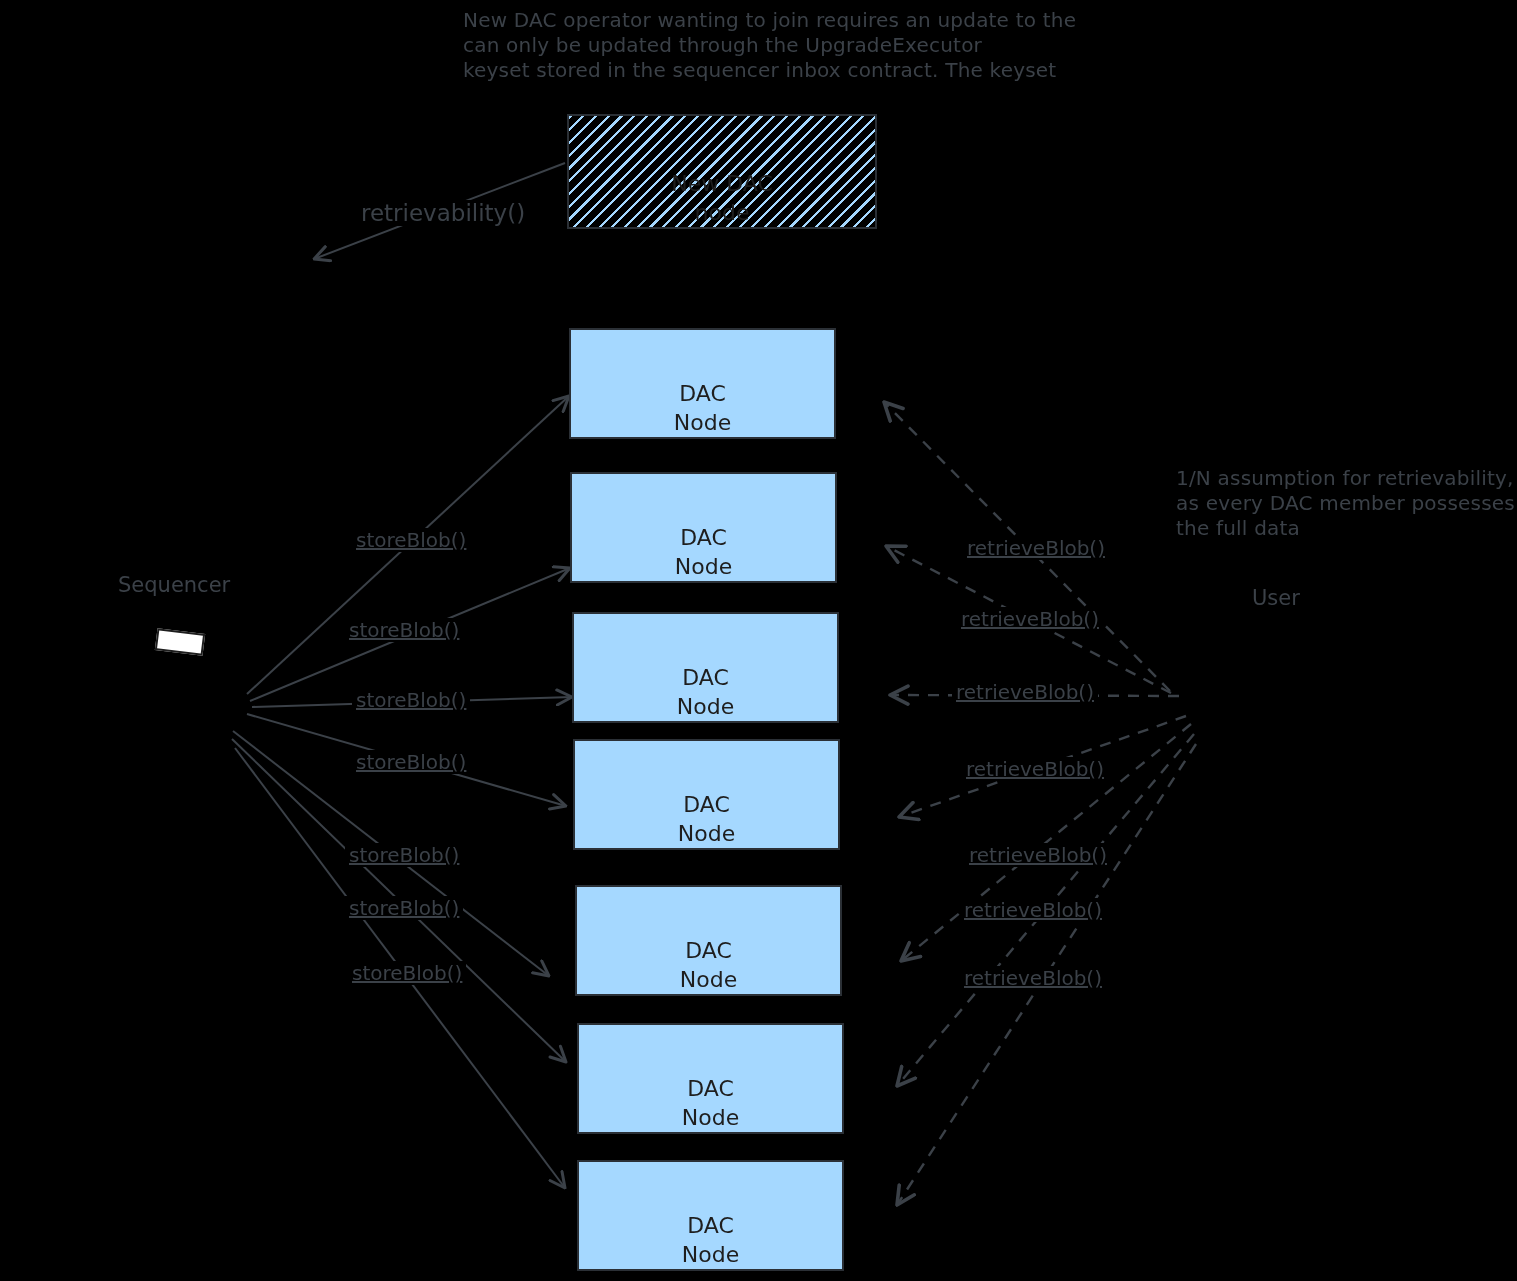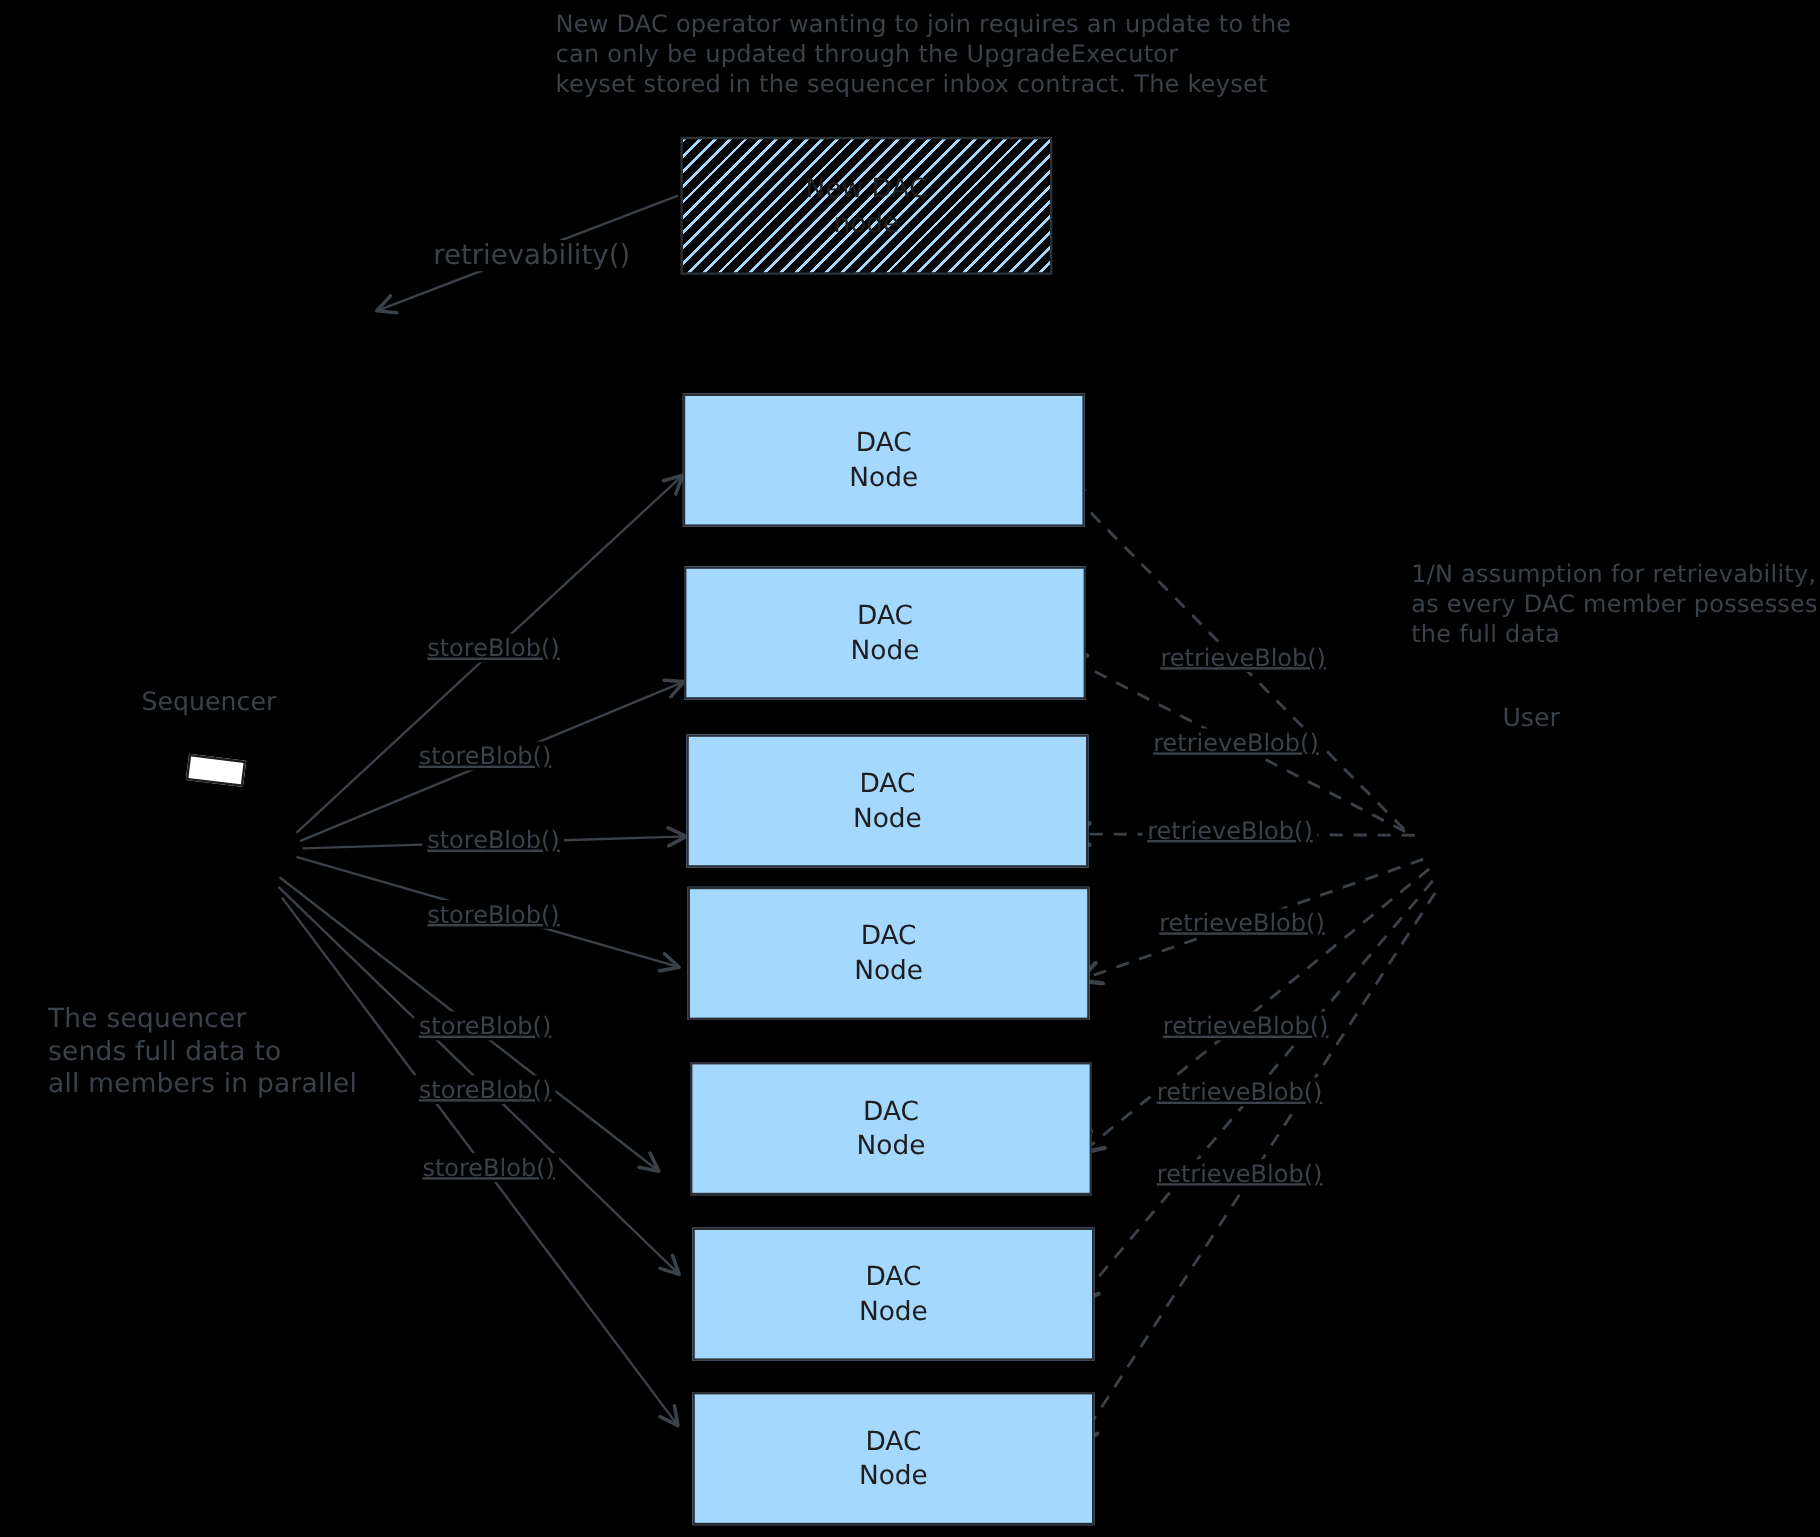--- a/index.html
+++ b/index.html
@@ -31,38 +31,38 @@
   .label{position:absolute;font-size:21px;color:var(--ink);white-space:nowrap;}
 
   .edge-label{
     position:absolute;font-size:20px;color:var(--ink);
     background:var(--background);padding:0 4px;white-space:nowrap;text-decoration:underline;
   }
   .svk-label{position:absolute;font-size:23px;color:var(--ink);background:var(--background);padding:0 3px;white-space:nowrap;}
 
   .box{
     position:absolute;display:flex;flex-direction:column;
-    align-items:center;justify-content:center;text-align:center;
+    align-items:center;justify-content:flex-end;text-align:center;
     color:var(--box_text);
   }
   .executor-box{
     left:9px;top:214px;width:300px;height:112px;
     background:var(--executor_fill);
     border:2px solid var(--node_border);
     font-size:23px;
   }
   .hatch-box{
     left:567px;top:114px;width:310px;height:115px;
     background:repeating-linear-gradient(135deg,var(--node_fill) 0px,var(--node_fill) 2.3px,transparent 2.3px,transparent 9px);
     border:2px solid var(--node_border);
     font-size:22px;line-height:29px;
     color:var(--box_text);
   }
   .dac-box{
-    width:335px;height:111px;
+    width:267px;height:111px;
     background:var(--node_fill);
     border:2px solid var(--node_border);
     font-size:22px;line-height:29px;
   }
   .sequencer-chip{
     position:absolute;left:156px;top:631px;width:48px;height:22px;
     background:var(--white_box);
     border:2px solid var(--box_text);
     transform:rotate(7deg);
   }
@@ -137,25 +137,20 @@
     <div>Node</div>
   </div>
   <div class="box dac-box" style="left:577px;top:1160px;">
     <div>DAC</div>
     <div>Node</div>
   </div>
 
   <div class="label" style="left:118px;top:573px;">Sequencer</div>
   <div class="sequencer-chip"></div>
 
-  <div class="note" style="left:40px;top:836px;font-size:22px;line-height:27px;">
-    <div>The sequencer</div>
-    <div>sends full data to</div>
-    <div>all members in parallel</div>
-  </div>
 
   <div class="note" style="left:1176px;top:466px;">
     <div>1/N assumption for retrievability,</div>
     <div>as every DAC member possesses</div>
     <div>the full data</div>
   </div>
   <div class="label" style="left:1252px;top:586px;">User</div>
 
   <div class="edge-label" style="left:352px;top:528px;">storeBlob()</div>
   <div class="edge-label" style="left:345px;top:618px;">storeBlob()</div>

